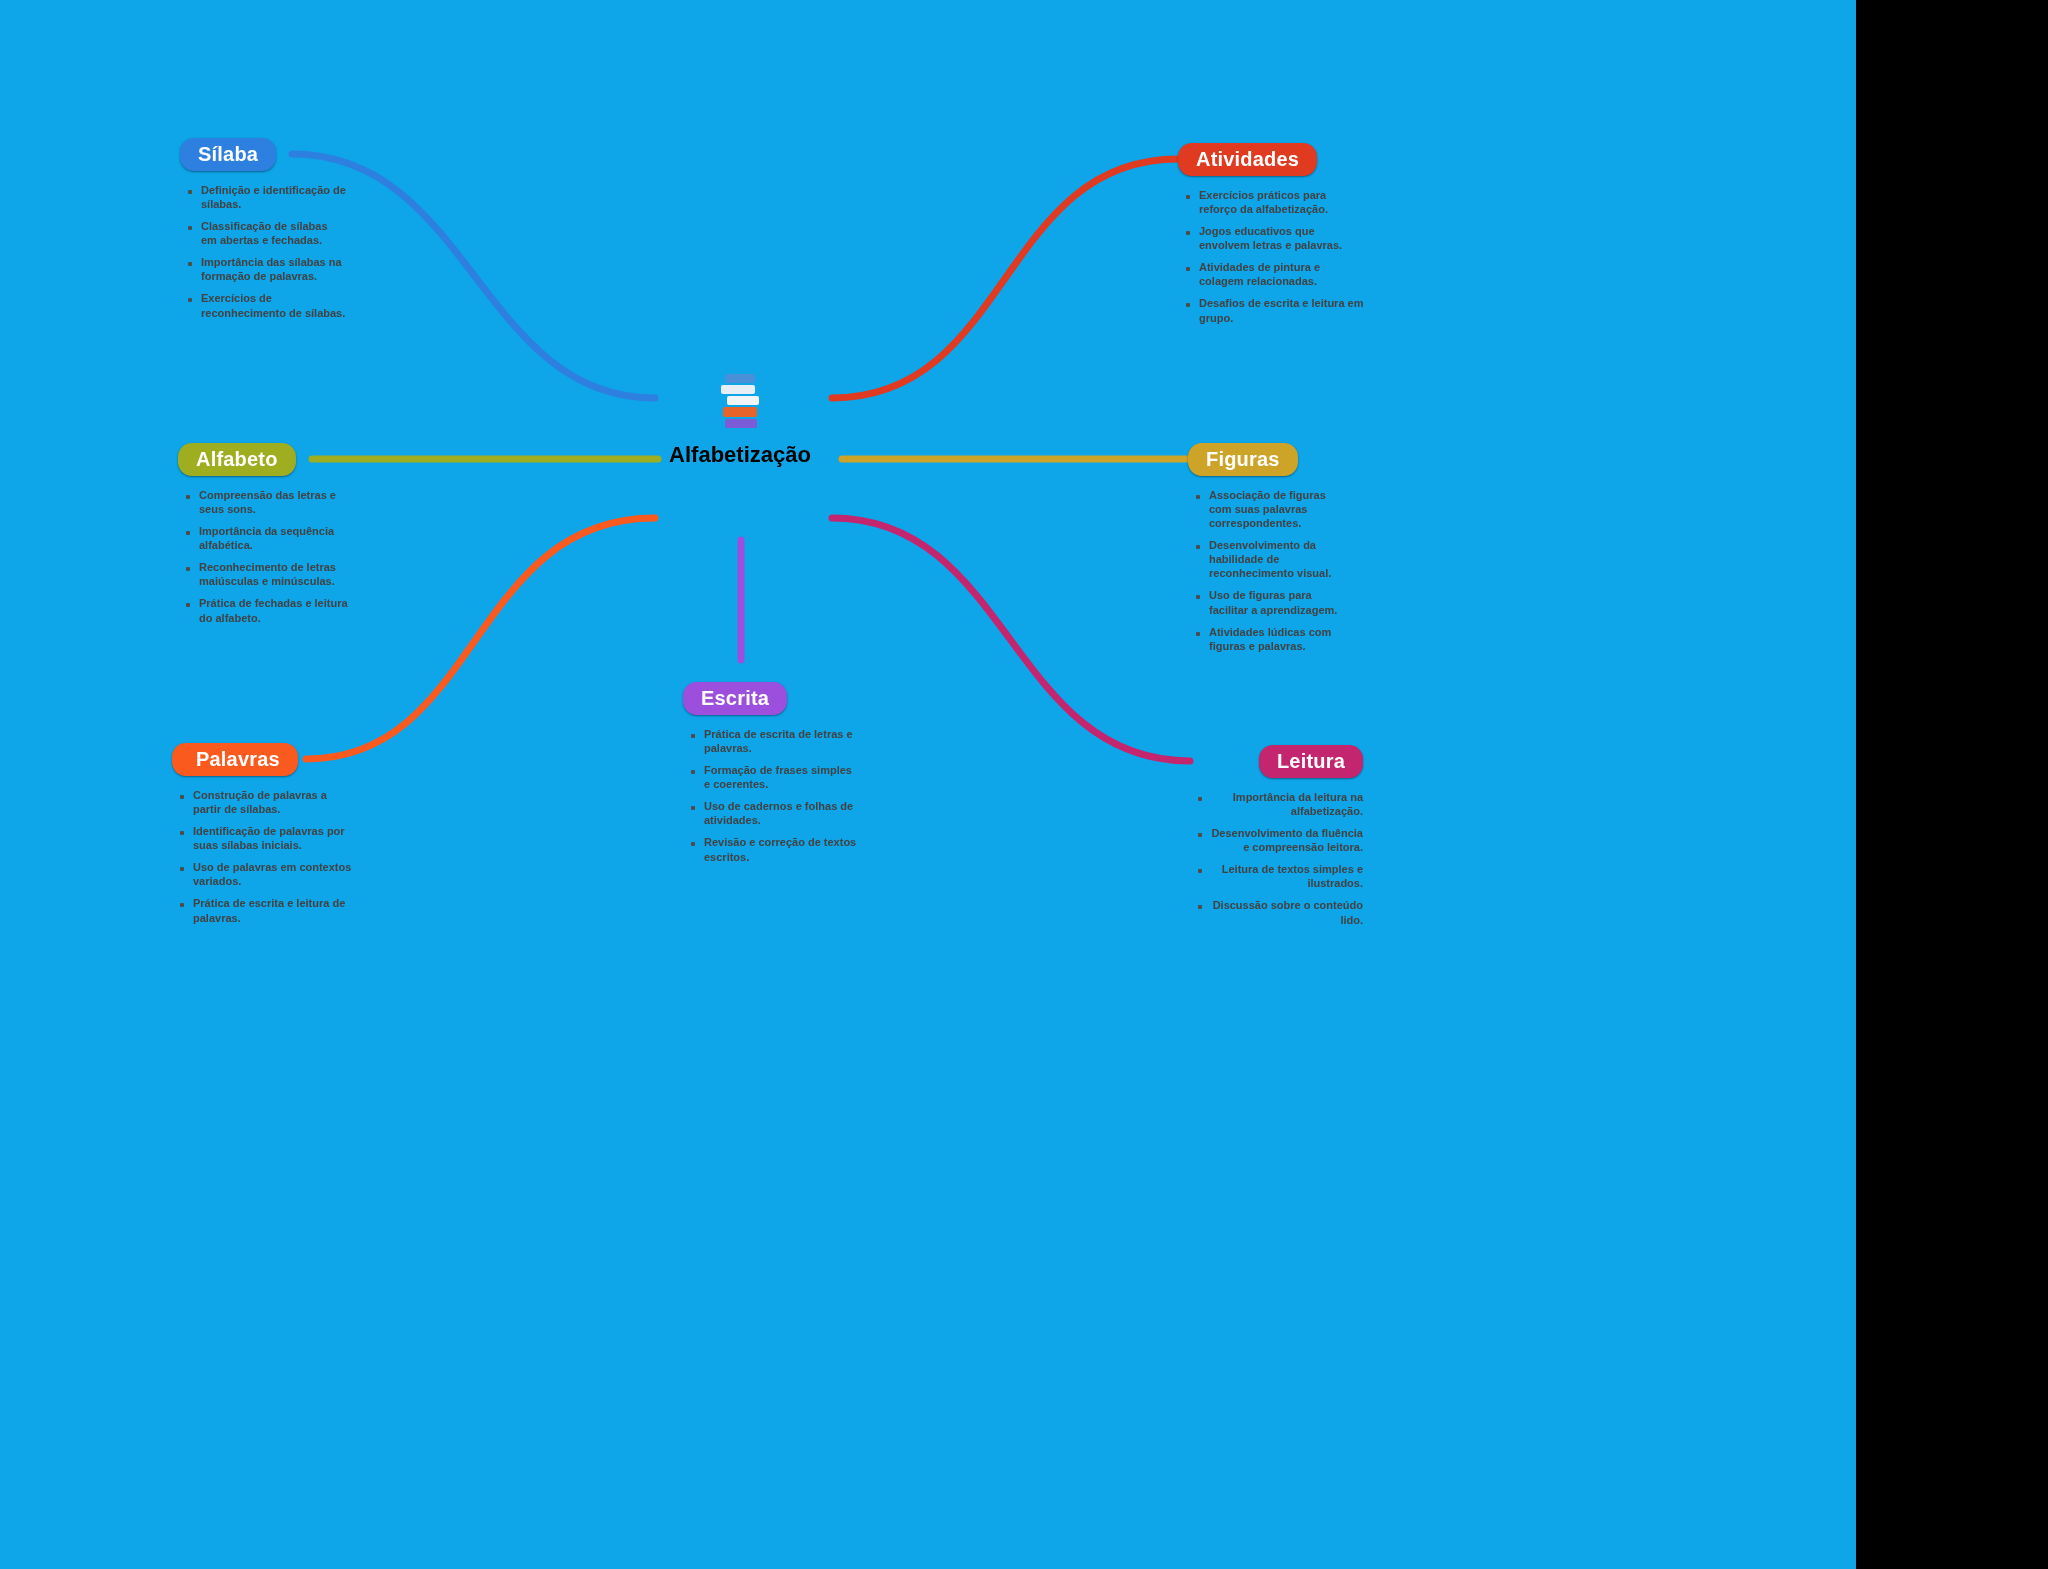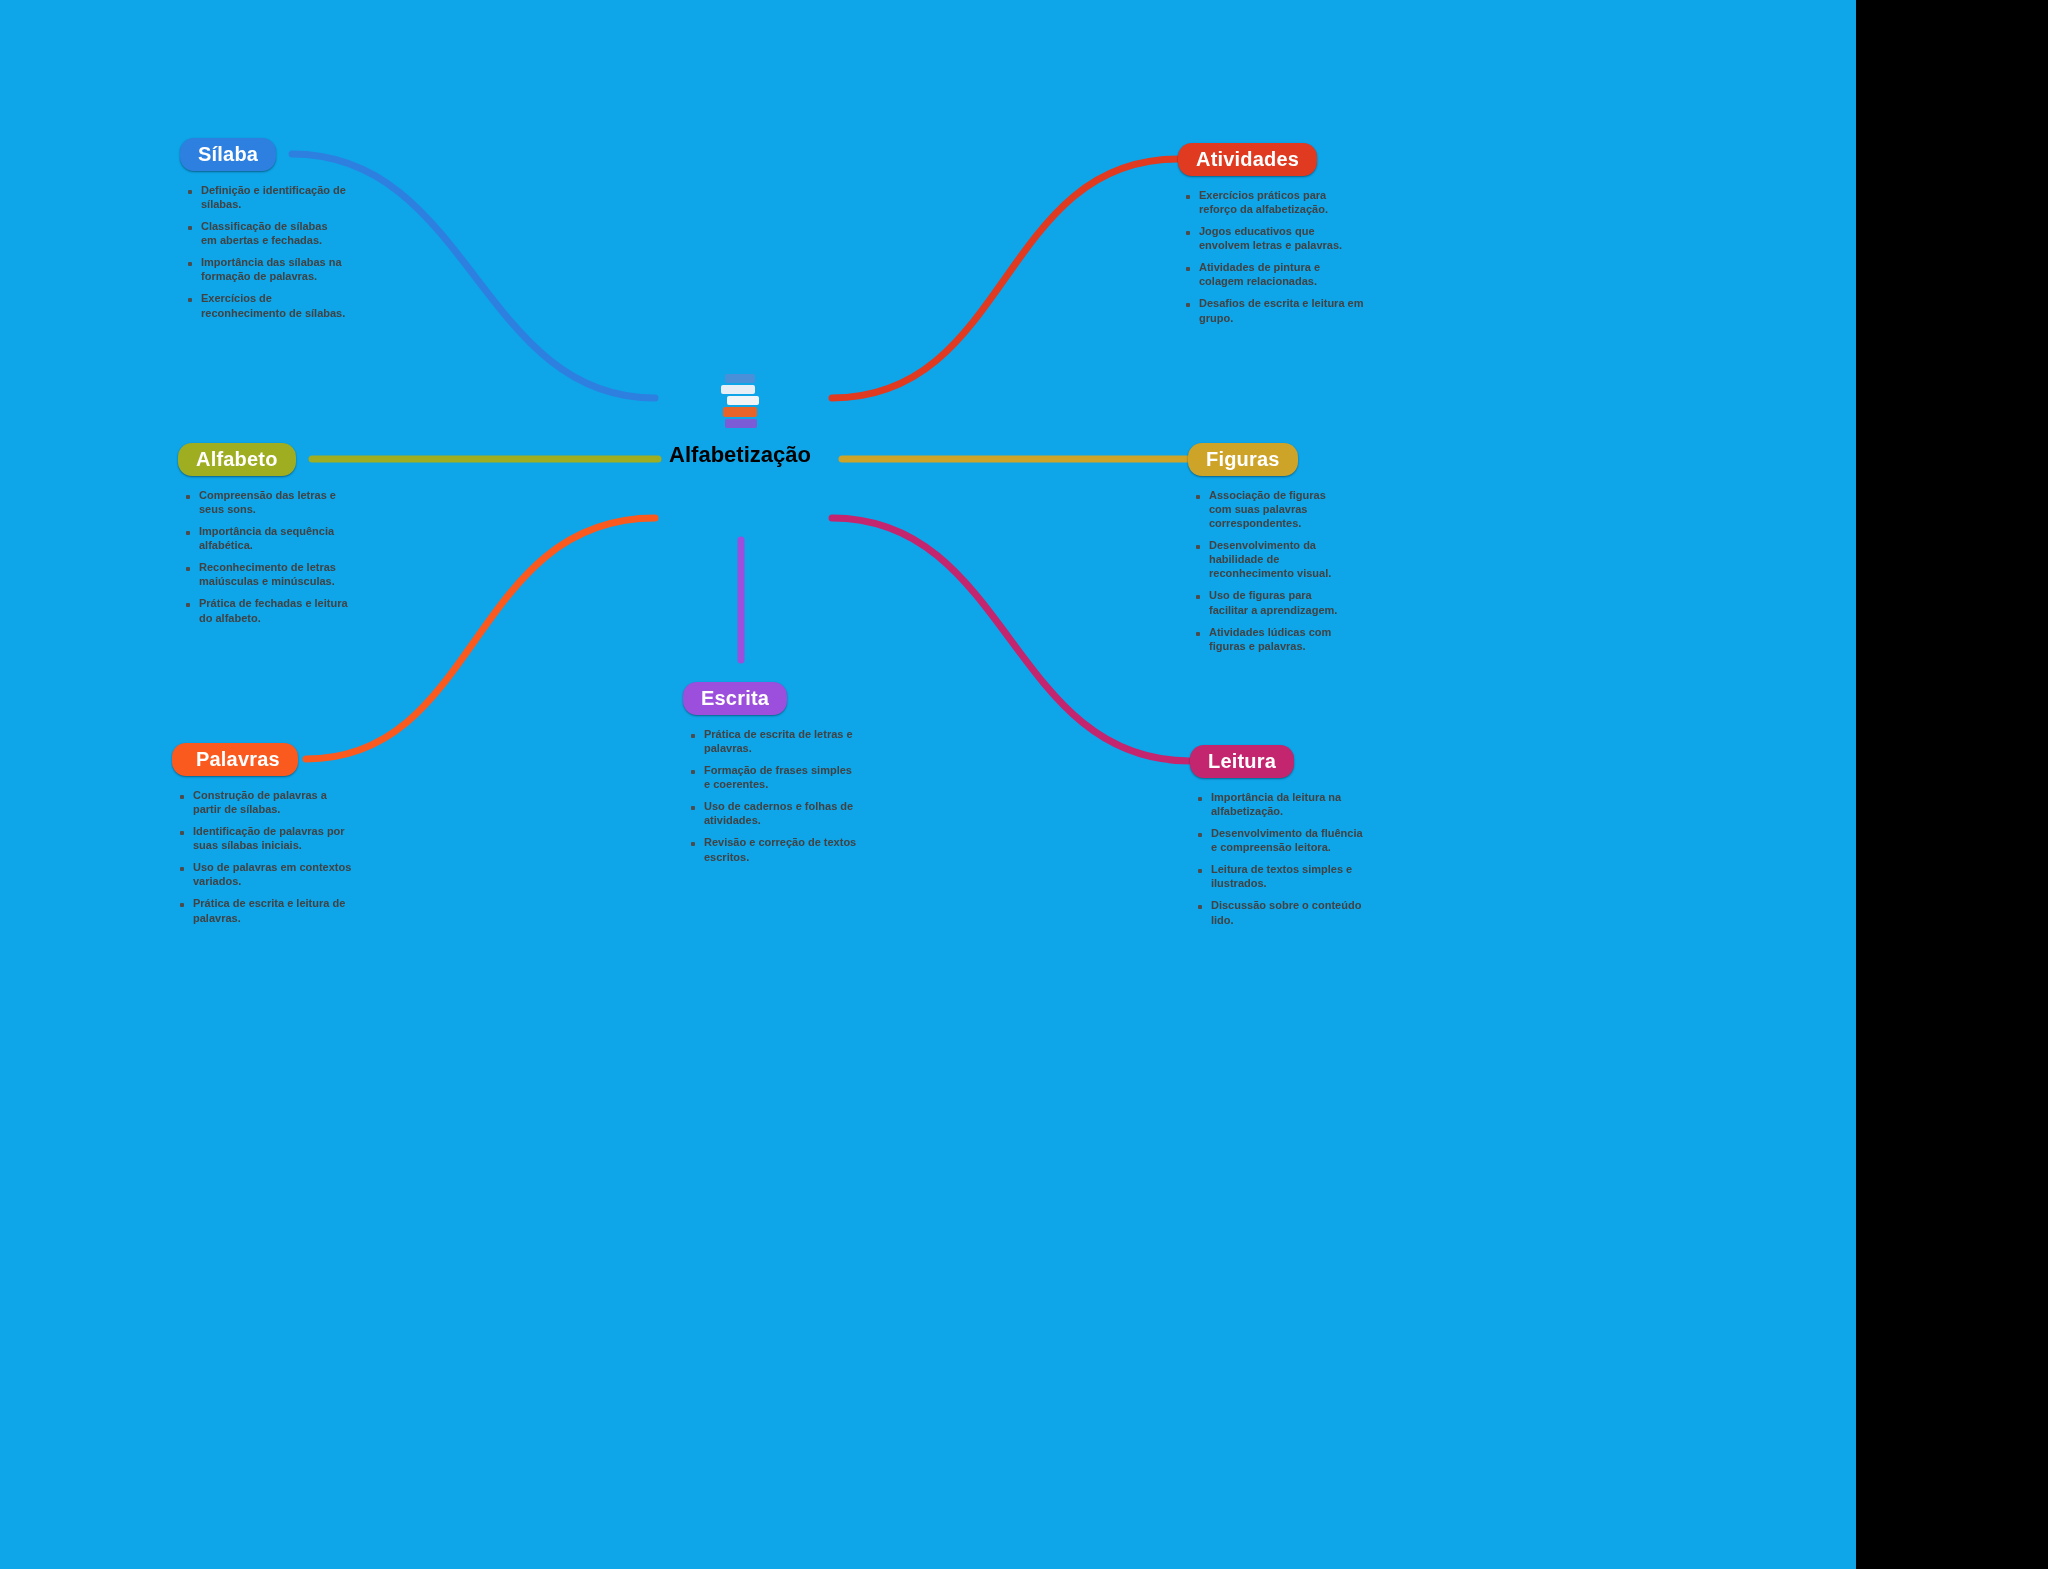--- a/index.html
+++ b/index.html
@@ -192,21 +192,21 @@
           <span class="dot"></span>
           <span>Uso de figuras para facilitar a aprendizagem.</span>
         </li>
       <li>
           <span class="dot"></span>
           <span>Atividades lúdicas com figuras e palavras.</span>
         </li>
     </ul>
   </div>
 
-  <div class="node" style="left:1190px;top:745px;">
+  <div class="node" style="left:1190px;top:745px;text-align:right;">
     <div class="pill" style="background: rgb(195, 38, 111);">
       <span>Leitura</span>
     </div>
     <ul class="bullets w165">
       <li>
           <span class="dot"></span>
           <span>Importância da leitura na alfabetização.</span>
         </li>
       <li>
           <span class="dot"></span>

